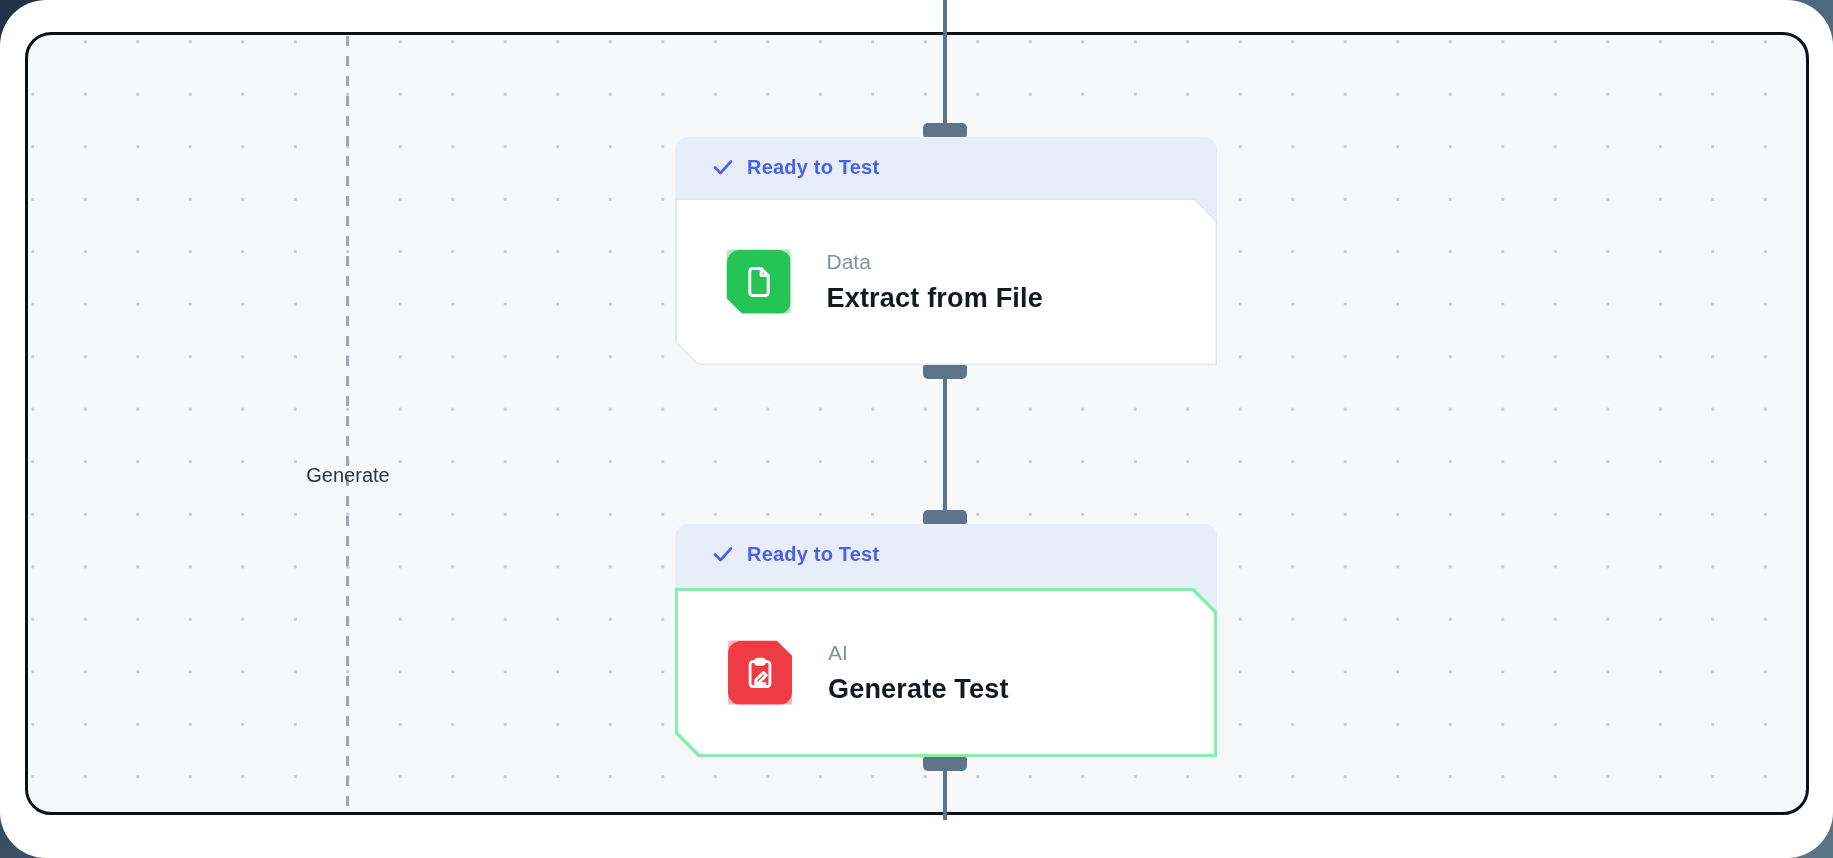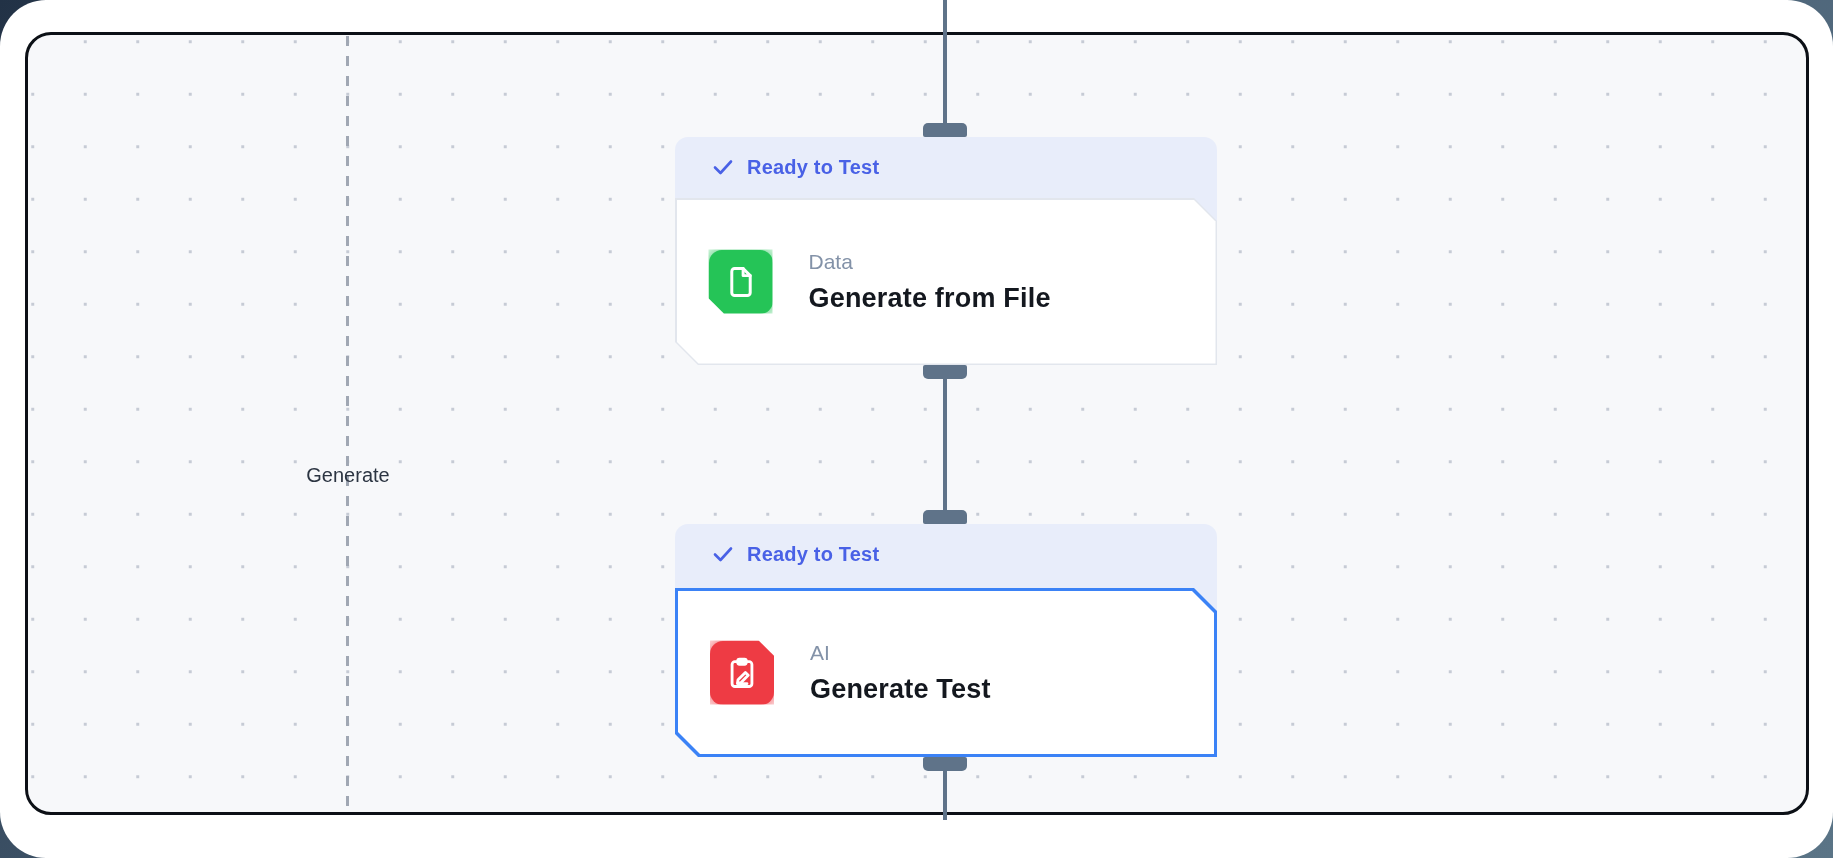--- a/index.html
+++ b/index.html
@@ -78,31 +78,31 @@
   .badge-inner { display: flex; align-items: center; gap: 12px; }
   .check-icon { width: 24px; height: 24px; flex: 0 0 auto; }
   .badge-text { font-size: 20px; font-weight: 600; color: #4961e6; letter-spacing: 0.2px; }
   .card-outer {
     position: absolute; left: 0; width: 542px;
     clip-path: polygon(0 0, calc(100% - 23px) 0, 100% 23px, 100% 100%, 23px 100%, 0 calc(100% - 23px));
     z-index: 2;
     filter: drop-shadow(0 8px 14px rgba(28, 40, 62, 0.10));
   }
   .node1 .card-outer { top: 198px; height: 167px; background: #e2e6ed; }
-  .node2 .card-outer { top: 588px; height: 169px; background: #3b82f6; }
+  .node2 .card-outer { top: 588px; height: 169px; background: #86efac; }
   .card-inner {
     position: absolute; background: #ffffff;
     clip-path: polygon(0 0, calc(100% - 22px) 0, 100% 22px, 100% 100%, 22px 100%, 0 calc(100% - 22px));
   }
   .node1 .card-inner { inset: 1.5px; }
   .node2 .card-inner { inset: 3px; }
   .card-content {
     position: absolute; inset: 0;
     display: flex; align-items: center;
-    padding-left: 32px; gap: 36px;
+    padding-left: 50px; gap: 36px;
   }
   .node-icon {
     width: 64px; height: 64px; flex: 0 0 auto;
     border-radius: 13px;
     display: flex; align-items: center; justify-content: center;
   }
   .icon-green {
     background: #25c457;
     clip-path: polygon(0 0, 100% 0, 100% 100%, 24% 100%, 0 76%);
     filter: drop-shadow(0 0 7px rgba(37, 196, 87, 0.75)) drop-shadow(0 0 16px rgba(37, 196, 87, 0.55));
@@ -147,21 +147,21 @@
       <div class="card-inner">
         <div class="card-content">
           <div class="node-icon icon-green">
             <svg width="34" height="34" viewBox="0 0 24 24" fill="none" stroke="#ffffff" stroke-width="2.1" stroke-linecap="round" stroke-linejoin="round">
               <path d="M13.5 2.5 H7.5 a2 2 0 0 0 -2 2 v15 a2 2 0 0 0 2 2 h9 a2 2 0 0 0 2 -2 V7.5 z"></path>
               <path d="M13.5 2.5 v5 h5"></path>
             </svg>
           </div>
           <div class="node-texts">
             <span class="node-category">Data</span>
-            <span class="node-title">Generate from File</span>
+            <span class="node-title">Extract from File</span>
           </div>
         </div>
       </div>
     </div>
   </div>
 
   <div class="node node2">
     <div class="badge">
       <div class="badge-inner">
         <svg class="check-icon" viewBox="0 0 24 24" fill="none" stroke="#4961e6" stroke-width="2.6" stroke-linecap="round" stroke-linejoin="round">

